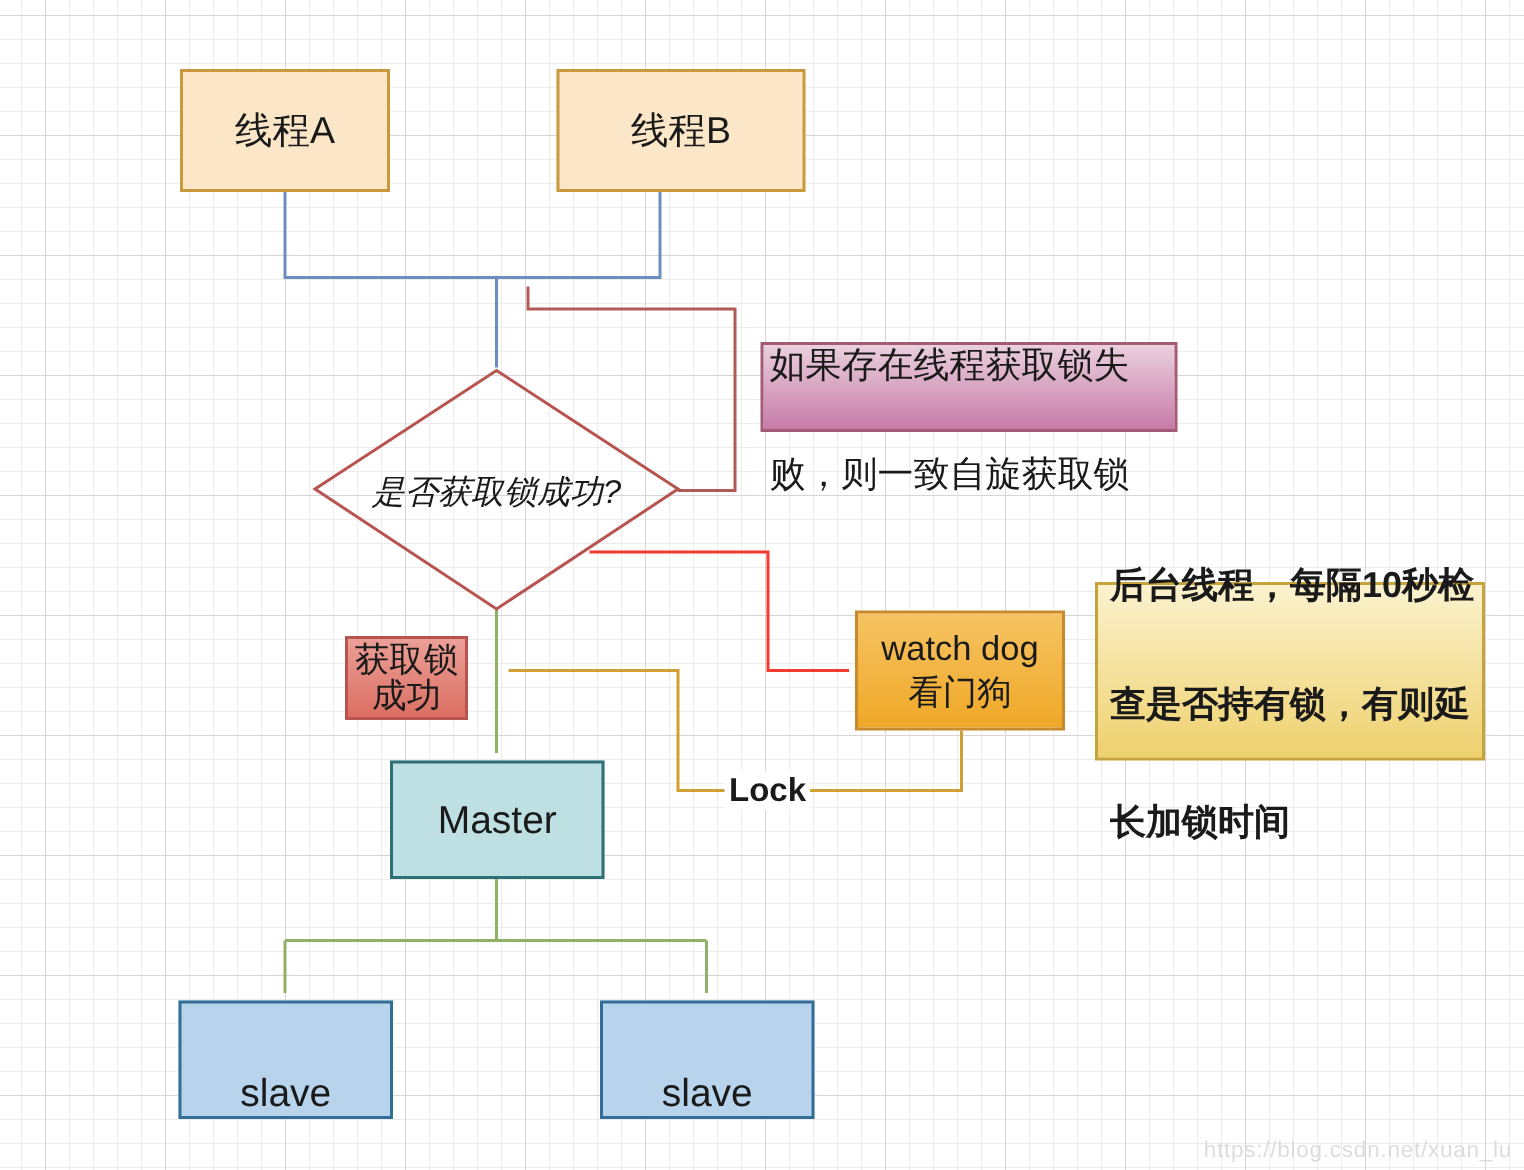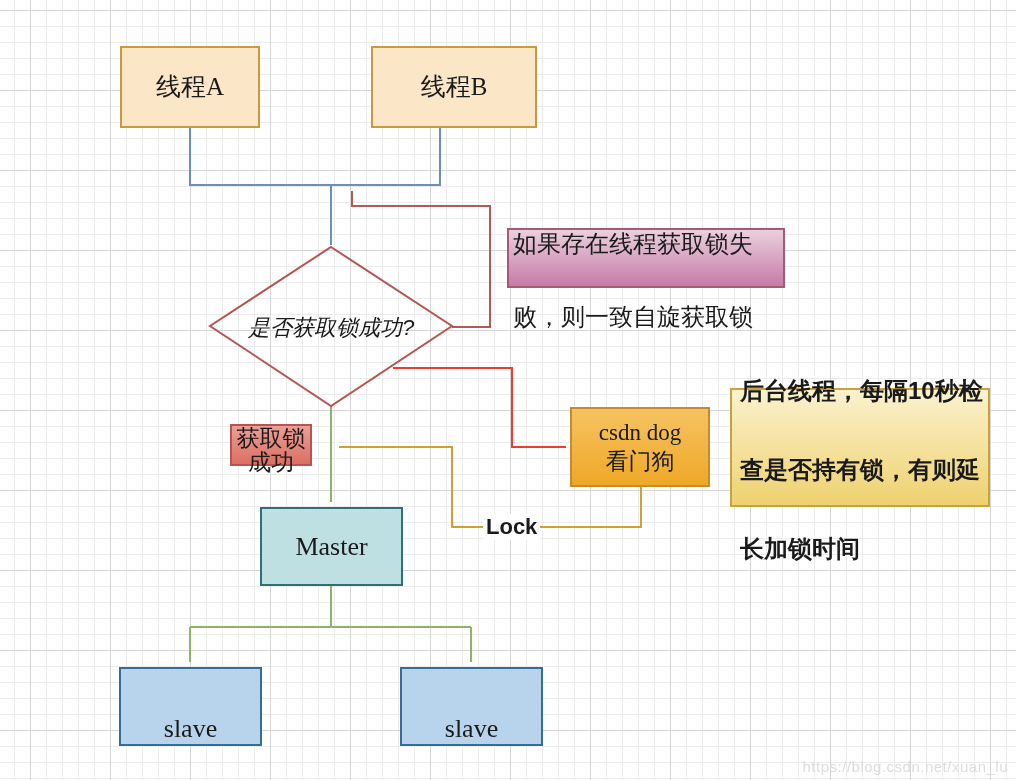--- a/index.html
+++ b/index.html
@@ -32,21 +32,20 @@
   .diamond { fill: #f6cfca; stroke: #b85450; }
 
   .node {
     position: absolute;
     display: flex;
     flex-direction: column;
     align-items: center;
     justify-content: center;
     text-align: center;
     line-height: 1.2;
-    font-family: Liberation Serif, serif;
   }
   .node span { display: block; white-space: nowrap; }
 
   .thread {
     width: 140px; height: 82px;
     background: #fbe6c8;
     border: 2px solid #c9993e;
     font-size: 25px;
   }
   #thread-a { left: 120px; top: 46px; }
@@ -55,21 +54,21 @@
   .decision-label {
     position: absolute;
     left: 231px; top: 313px; width: 200px;
     text-align: center;
     font-size: 22px;
     white-space: nowrap;
     font-style: italic;
   }
 
   .acquire {
-    left: 230px; top: 424px; width: 82px; height: 42px;
+    left: 230px; top: 424px; width: 82px; height: 56px;
     background: linear-gradient(#ec9f97, #db6f62);
     border: 2px solid #b85450;
     font-size: 23px;
     line-height: 24px;
     overflow: visible;
     justify-content: flex-start;
     padding-top: 1px;
   }
 
   .watchdog {
@@ -185,21 +184,21 @@
   </div>
 
   <div class="decision-label">是否获取锁成功?</div>
 
   <div class="node acquire">
     <span>获取锁</span>
     <span>成功</span>
   </div>
 
   <div class="node watchdog">
-    <span>csdn dog</span>
+    <span>watch dog</span>
     <span>看门狗</span>
   </div>
 
   <div class="note note-purple">
     <div>如果存在线程获取锁失</div>
     <div>败，则一致自旋获取锁</div>
   </div>
 
   <div class="note note-yellow">
     <div>后台线程，每隔10秒检</div>

